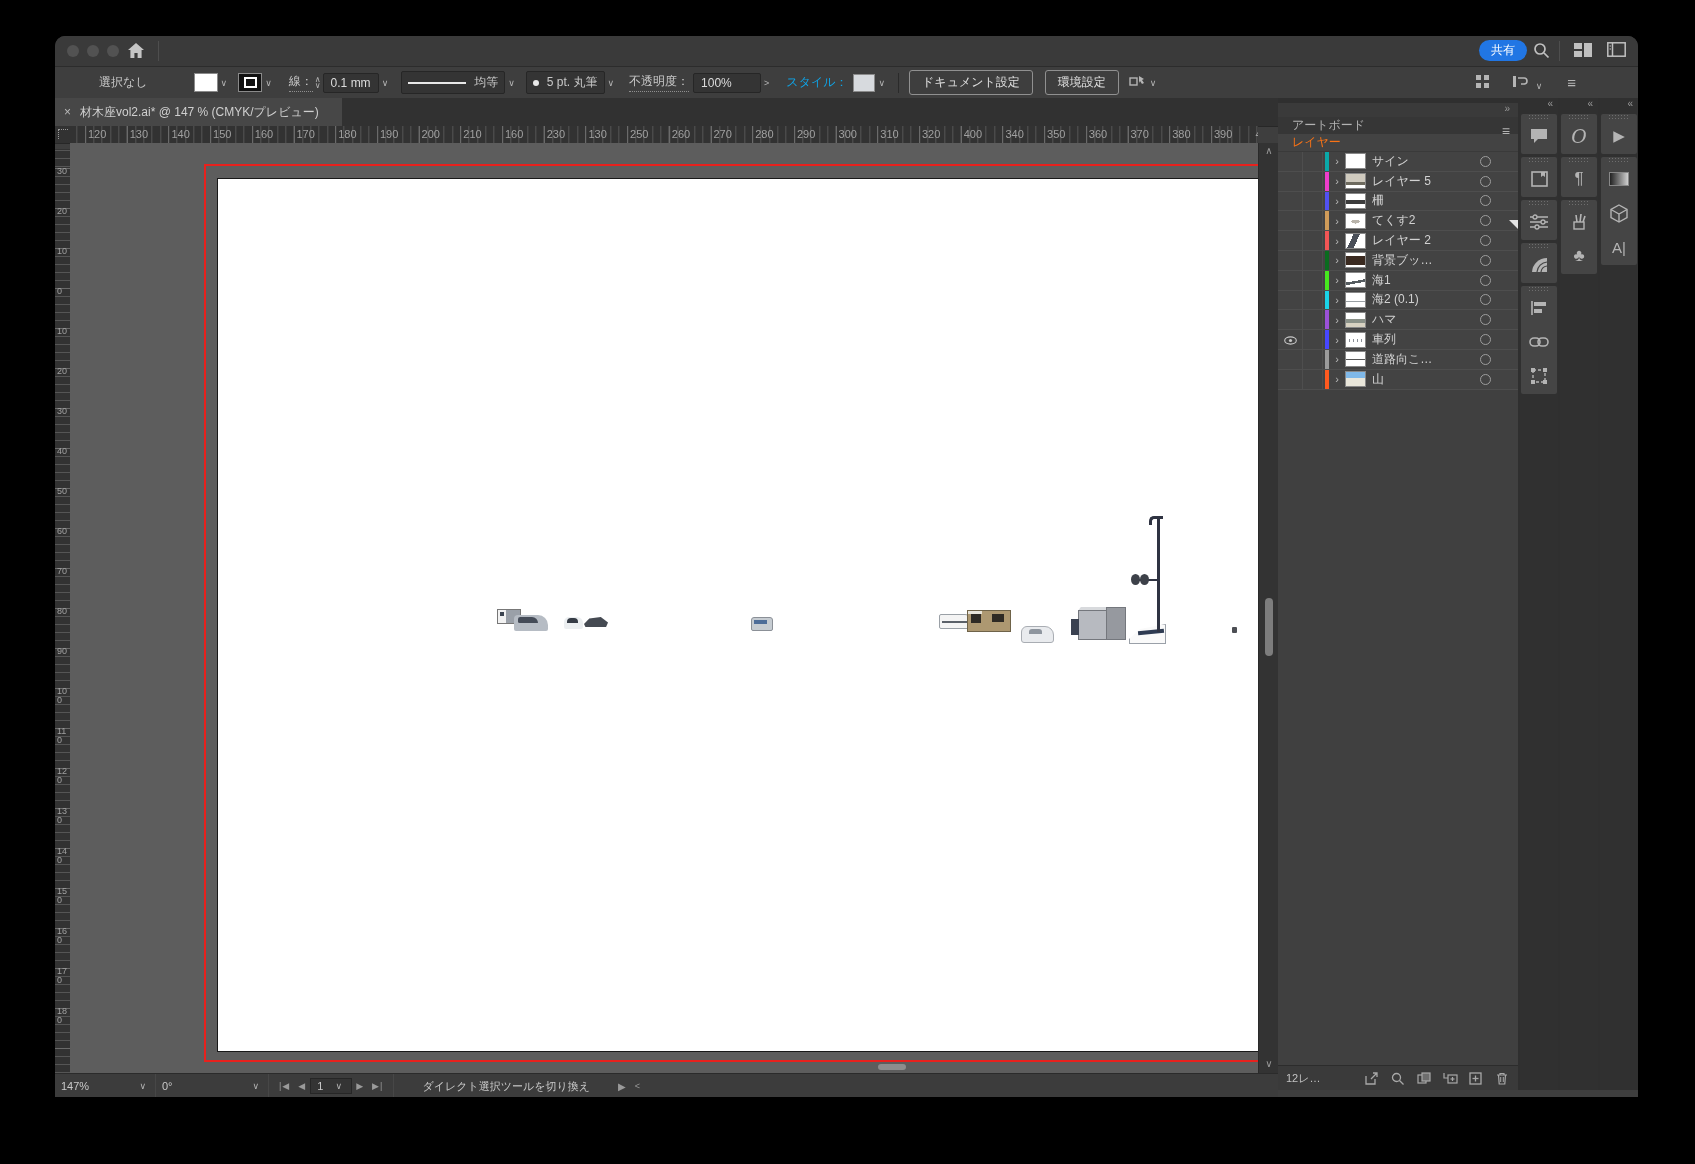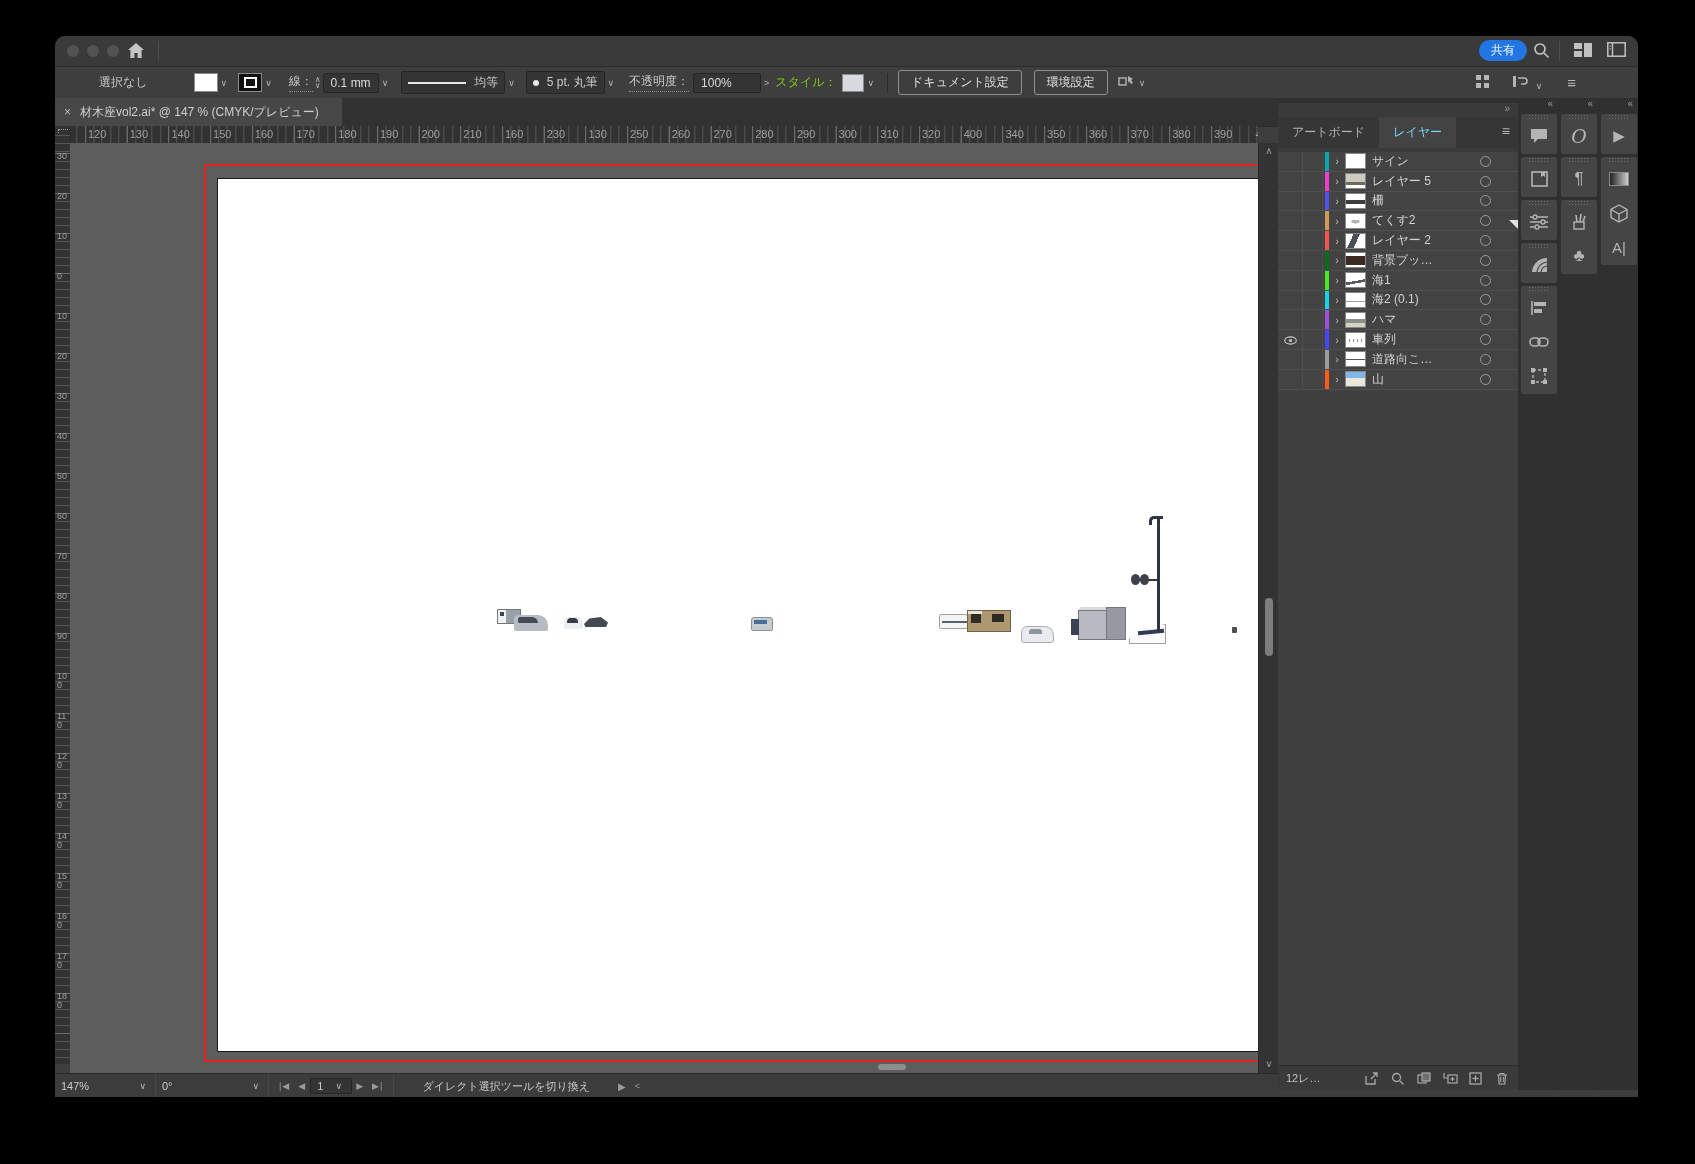--- a/index.html
+++ b/index.html
@@ -40,21 +40,21 @@
           font-size:12px;color:#cfcfcf;}
   .doctab .x{padding:0 9px;color:#b9b9b9;}
   
   .corner{position:absolute;left:0;top:90px;width:15px;height:17px;background:#323232;border-right:1px solid #272727;border-bottom:1px solid #272727;}
   .corner i{position:absolute;left:3px;top:3px;width:9px;height:9px;border-left:1px dotted #9a9a9a;border-top:1px dotted #9a9a9a;}
   .hruler{position:absolute;left:15px;top:90px;width:1188px;height:17px;background:#323232;border-bottom:1px solid #272727;overflow:hidden;
     background-image:repeating-linear-gradient(to right,#6a6a6a 0 1px,transparent 1px 41.7px),
                      repeating-linear-gradient(to right,#555 0 1px,transparent 1px 8.34px);
     background-size:100% 100%,100% 4px;background-position:-26.7px 0,-26.7px 13px;background-repeat:no-repeat,repeat;}
   .hlab{position:absolute;top:2px;font-size:11px;color:#a0a0a0;left:calc(15px + var(--i)*41.7px + 3px);}
-  .vruler{position:absolute;left:0;top:98px;width:15px;height:930px;background:#323232;border-right:1px solid #272727;overflow:hidden;
+  .vruler{position:absolute;left:0;top:113px;width:15px;height:930px;background:#323232;border-right:1px solid #272727;overflow:hidden;
     background-image:repeating-linear-gradient(to bottom,#6a6a6a 0 1px,transparent 1px 40px),
                      repeating-linear-gradient(to bottom,#555 0 1px,transparent 1px 8px);
     background-size:100% 100%,4px 100%;background-position:0 19px,11px 19px;background-repeat:no-repeat,repeat;}
   .vlab{position:absolute;left:2px;width:10px;font-size:9px;line-height:9px;color:#a0a0a0;word-break:break-all;
         top:calc(22px + var(--i)*40px - 4px);}
   .canvas{position:absolute;left:15px;top:107px;width:1188px;height:930px;background:#5d5d5d;overflow:hidden;}
   .redrect{position:absolute;left:134px;top:21px;width:1100px;height:898px;border:2px solid #e8211d;box-sizing:border-box;}
   .artboard{position:absolute;left:147px;top:35px;width:1100px;height:874px;background:#fff;border:1px solid #191919;box-sizing:border-box;}
   .hthumb{position:absolute;left:808px;top:921px;width:28px;height:6px;border-radius:3px;background:#8d8d8d;}
   
@@ -99,23 +99,23 @@
   .statusbar{position:absolute;left:0;top:1037px;width:1223px;height:24px;background:#3c3c3c;border-top:1px solid #2b2b2b;
              display:flex;align-items:center;font-size:11px;color:#c9c9c9;}
   .sb-group{display:flex;align-items:center;height:100%;padding:0 6px;border-right:1px solid #474747;}
   .sb-nav{color:#9a9a9a;font-size:9px;letter-spacing:1px;padding:0 4px;}
   .sb-field{background:#343434;border:1px solid #262626;padding:1px 6px;min-width:28px;display:flex;justify-content:space-between;align-items:center;}
   
   .panelregion{position:absolute;left:1223px;top:62px;width:360px;height:992px;background:#2f2f2f;}
   .layerspanel{position:absolute;left:0;top:5px;width:240px;height:987px;background:#3a3a3a;}
   .lp-strip{position:absolute;left:0;top:0;width:100%;height:14px;color:#9a9a9a;font-size:10px;text-align:right;}
   .lp-strip span{padding-right:8px;}
-  .lp-tabs{position:absolute;left:0;top:14px;width:100%;height:31px;background:#363636;display:flex;font-size:12px;color:#b2b2b2;}
+  .lp-tabs{position:absolute;left:0;top:14px;width:100%;height:31px;background:#363636;display:flex;font-size:12px;color:#b2b2b2;flex-direction:column;}
   .lp-tab{padding:0 14px;display:flex;align-items:center;height:100%;}
-  .lp-tab.active{background:#434343;color:#7dd3fc;}
+  .lp-tab.active{background:#434343;color:#f97316;}
   .lp-menu{position:absolute;right:8px;top:20px;color:#b5b5b5;font-size:14px;}
   .lp-rows{position:absolute;left:0;top:49px;width:100%;}
   .lrow{display:flex;align-items:center;height:19.8px;background:#434343;border-bottom:1px solid #4e4e4e;box-sizing:border-box;}
   .lc-eye{width:24px;align-self:stretch;border-right:1px solid #4e4e4e;display:flex;align-items:center;justify-content:center;}
   .lc-lock{width:19px;align-self:stretch;border-right:1px solid #4e4e4e;}
   .lc-color{width:4px;align-self:stretch;margin-left:2px;}
   .lc-chev{width:16px;text-align:center;color:#b8b8b8;font-size:11px;}
   .lc-thumb{width:19px;height:14px;background:#fff;border:1px solid #888;margin-right:6px;flex:none;}
   .lc-name{flex:1;font-size:12px;color:#d2d2d2;white-space:nowrap;overflow:hidden;}
   .lc-target{width:9px;height:9px;border:1.4px solid #9d9d9d;border-radius:50%;margin-right:27px;flex:none;}
@@ -210,21 +210,21 @@
     </span>
     <span class="cb-item chev">∨</span>
     <span class="cb-item lineprofile" style="margin-left:8px">
       <span class="brushdot"></span>
       <span>5 pt. 丸筆</span>
     </span>
     <span class="cb-item chev">∨</span>
     <span class="cb-item dotted" style="margin-left:12px">不透明度：</span>
     <span class="cb-item field" style="margin-left:4px;min-width:52px">100%</span>
     <span class="cb-item chev">&gt;</span>
-    <span class="cb-item" style="margin-left:3px;color:#84cc16">スタイル：</span>
+    <span class="cb-item" style="margin-left:14px;color:#0ea5e9">スタイル：</span>
     <span class="cb-item swatch-style" style="margin-left:6px"></span>
     <span class="cb-item chev">∨</span>
     <span class="cb-item vsep"></span>
     <button class="btn cb-item">ドキュメント設定</button>
     <button class="btn cb-item" style="margin-left:12px">環境設定</button>
     <span class="cb-item" style="margin-left:10px">
       <svg width="18" height="16" viewBox="0 0 18 16">
             <rect x="1" y="5" width="7" height="7" fill="none" stroke="#b5b5b5" stroke-width="1.4"></rect>
             <path d="M10 3 l5 3 -2 1 2 3 -2 1 -2-3 -1 2 Z" fill="#b5b5b5"></path>
           </svg>

